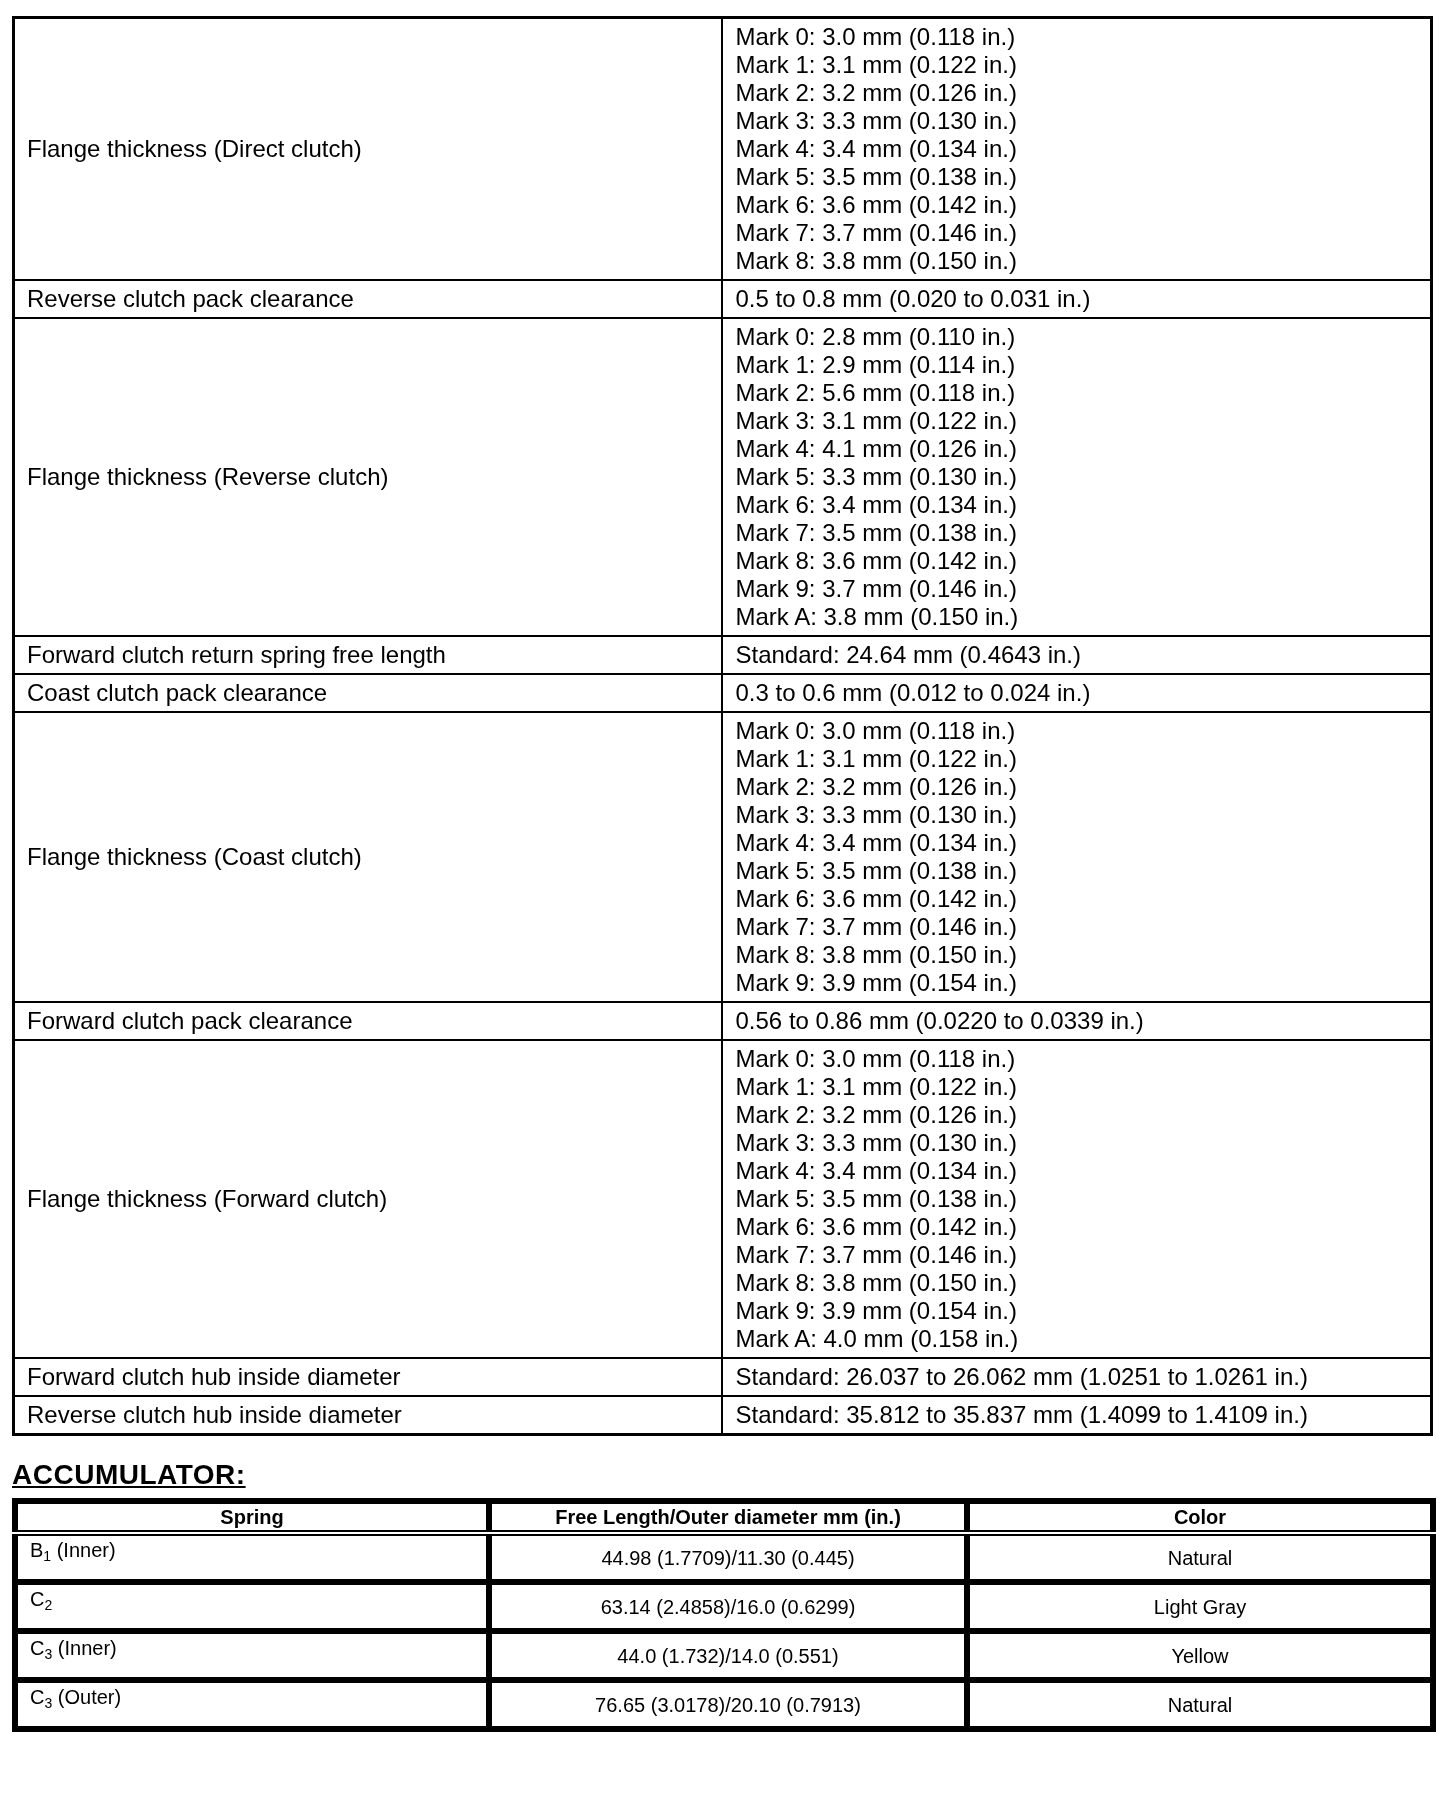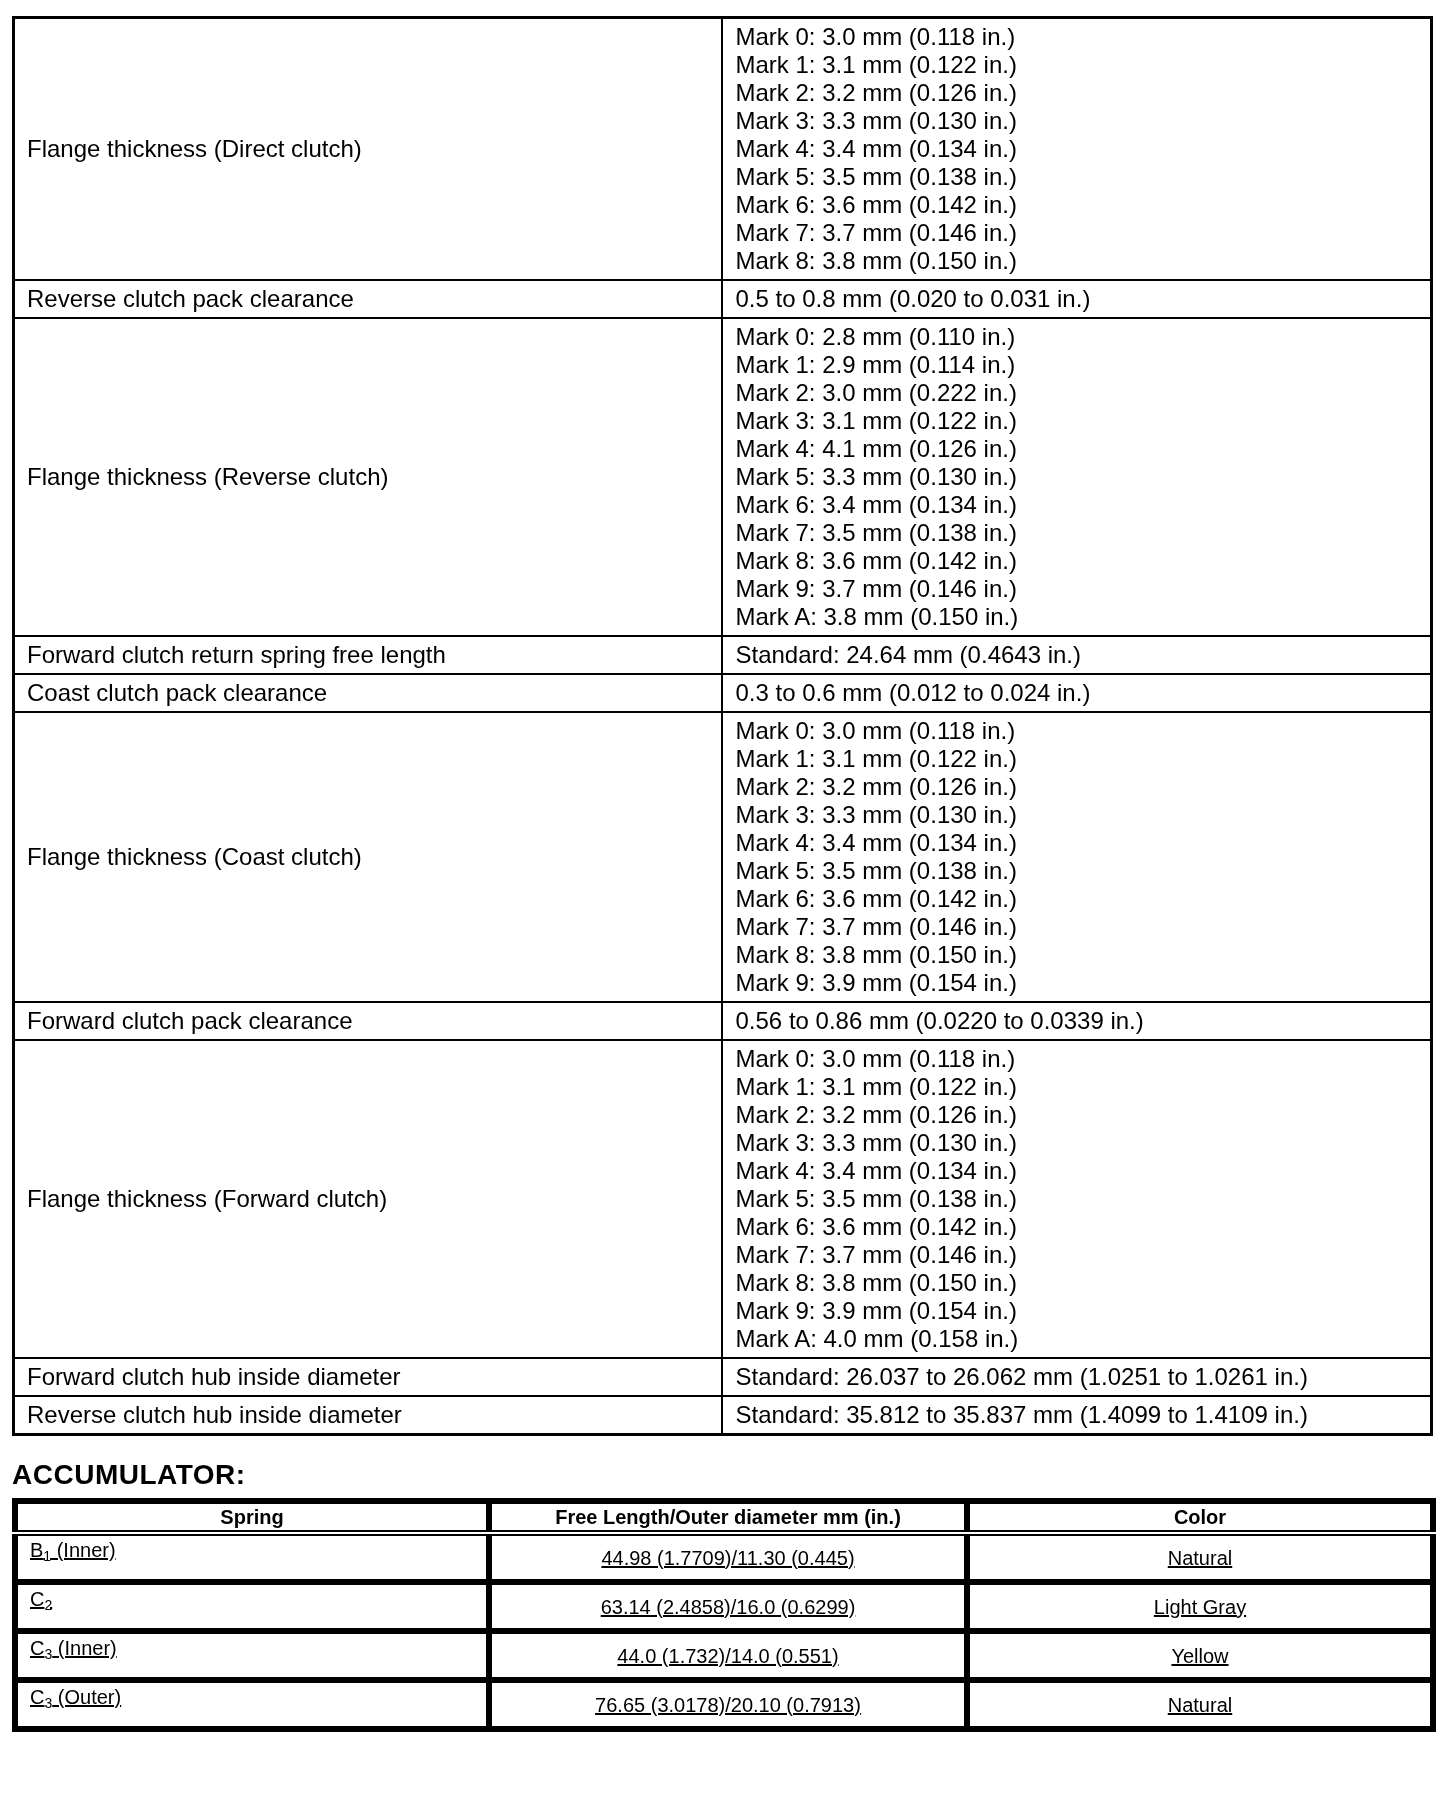--- a/index.html
+++ b/index.html
@@ -16,35 +16,35 @@
     border: 2px solid #000; vertical-align: middle;
     font-size: 24px; line-height: 28px; padding: 4px 12px 4px 12px;
   }
   .spec-table td.label { width: 684px; }
   .spec-table td.value { padding-left: 13px; }
   .spec-table tr.single td { height: 30px; padding-top: 3px; padding-bottom: 3px; }
   .mark-line { display: block; white-space: nowrap; }
 
   .section-title {
     position: absolute; left: 12px; top: 1458px;
-    font-size: 28px; font-weight: bold; letter-spacing: 0.5px; line-height: 34px;
+    font-size: 28px; font-weight: bold; letter-spacing: 0.5px; line-height: 34px; text-decoration: underline;
   }
   .acc-table {
     position: absolute; left: 12px; top: 1498px; width: 1418px;
     border-collapse: collapse; table-layout: fixed;
     border: 3px solid #000;
   }
   .acc-table th, .acc-table td {
     border: 6px solid #000000; font-size: 20px; line-height: 24px; margin-top: 33px;
   }
   .acc-table th {
     font-weight: bold; height: 24px; padding: 1px 6px; text-align: center;
     border-bottom: 6px double #000;
   }
-  .acc-table td { height: 35px; padding: 2px 12px 4px 12px; vertical-align: top; text-decoration: underline; }
+  .acc-table td { height: 35px; padding: 2px 12px 4px 12px; vertical-align: top; }
   .acc-table td.center { text-align: center; vertical-align: middle; padding-top: 4px; }
   .acc-table col.c1 { width: 474px; }
   .acc-table col.c2 { width: 478px; }
   .acc-table col.c3 { width: 466px; }
   sub { font-size: 14px; vertical-align: -4px; line-height: 0; }
 </style>
 </head>
 <body>
 
 <table class="spec-table">
@@ -69,21 +69,21 @@
     </tr>
     <tr class="single">
       <td class="label">Reverse clutch pack clearance</td>
       <td class="value">0.5 to 0.8 mm (0.020 to 0.031 in.)</td>
     </tr>
     <tr>
       <td class="label">Flange thickness (Reverse clutch)</td>
       <td class="value">
         <span class="mark-line">Mark 0: 2.8 mm (0.110 in.)</span>
         <span class="mark-line">Mark 1: 2.9 mm (0.114 in.)</span>
-        <span class="mark-line">Mark 2: 3.0 mm (0.222 in.)</span>
+        <span class="mark-line">Mark 2: 5.6 mm (0.118 in.)</span>
         <span class="mark-line">Mark 3: 3.1 mm (0.122 in.)</span>
         <span class="mark-line">Mark 4: 4.1 mm (0.126 in.)</span>
         <span class="mark-line">Mark 5: 3.3 mm (0.130 in.)</span>
         <span class="mark-line">Mark 6: 3.4 mm (0.134 in.)</span>
         <span class="mark-line">Mark 7: 3.5 mm (0.138 in.)</span>
         <span class="mark-line">Mark 8: 3.6 mm (0.142 in.)</span>
         <span class="mark-line">Mark 9: 3.7 mm (0.146 in.)</span>
         <span class="mark-line">Mark A: 3.8 mm (0.150 in.)</span>
       </td>
     </tr>

